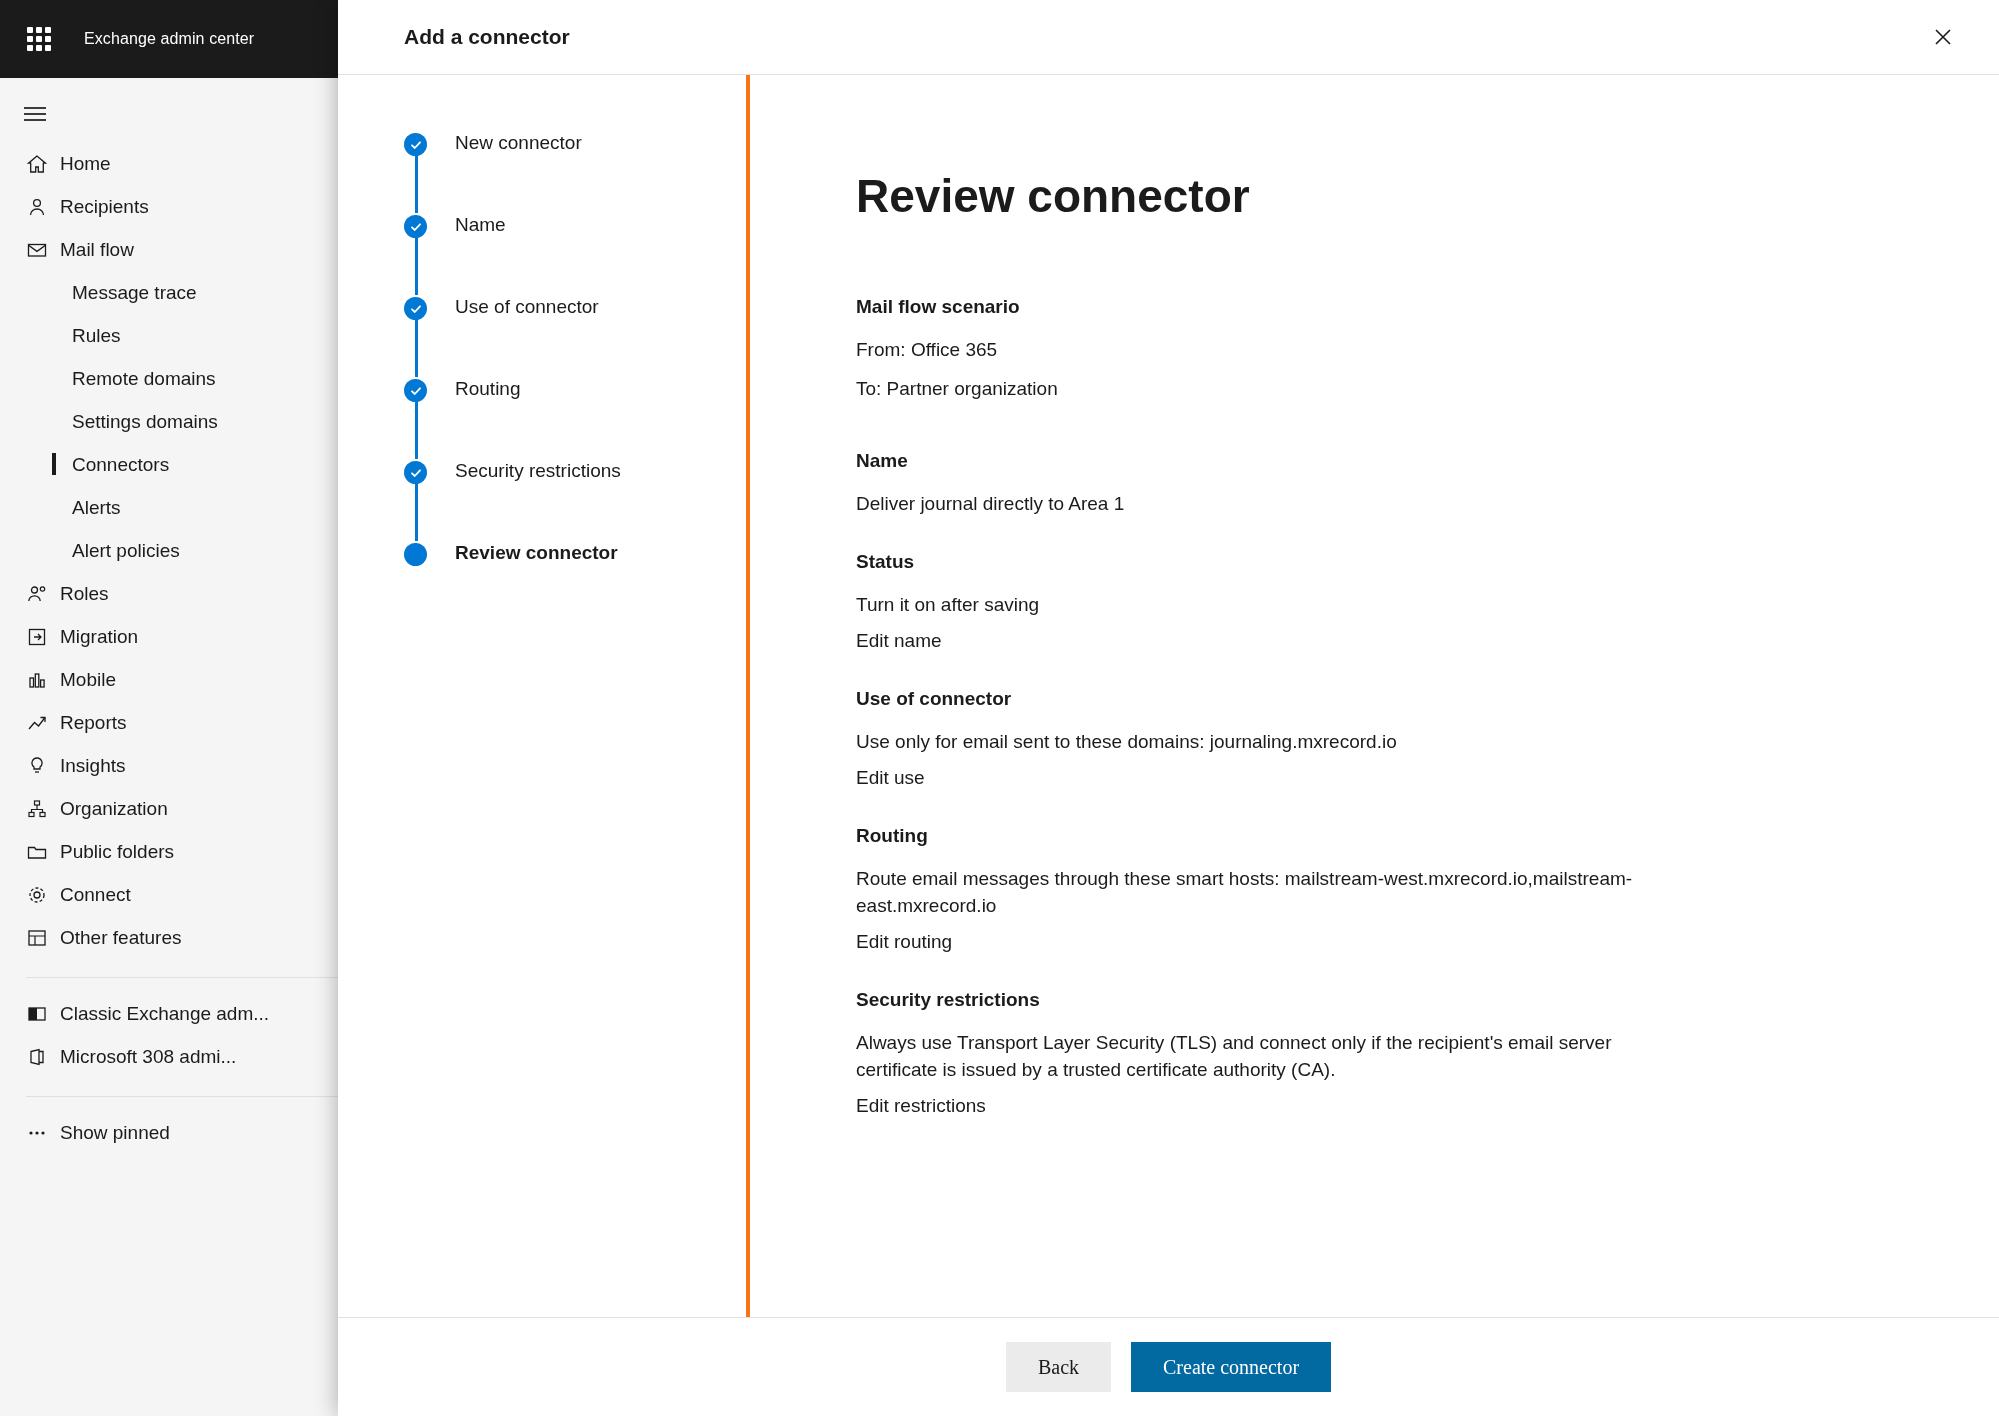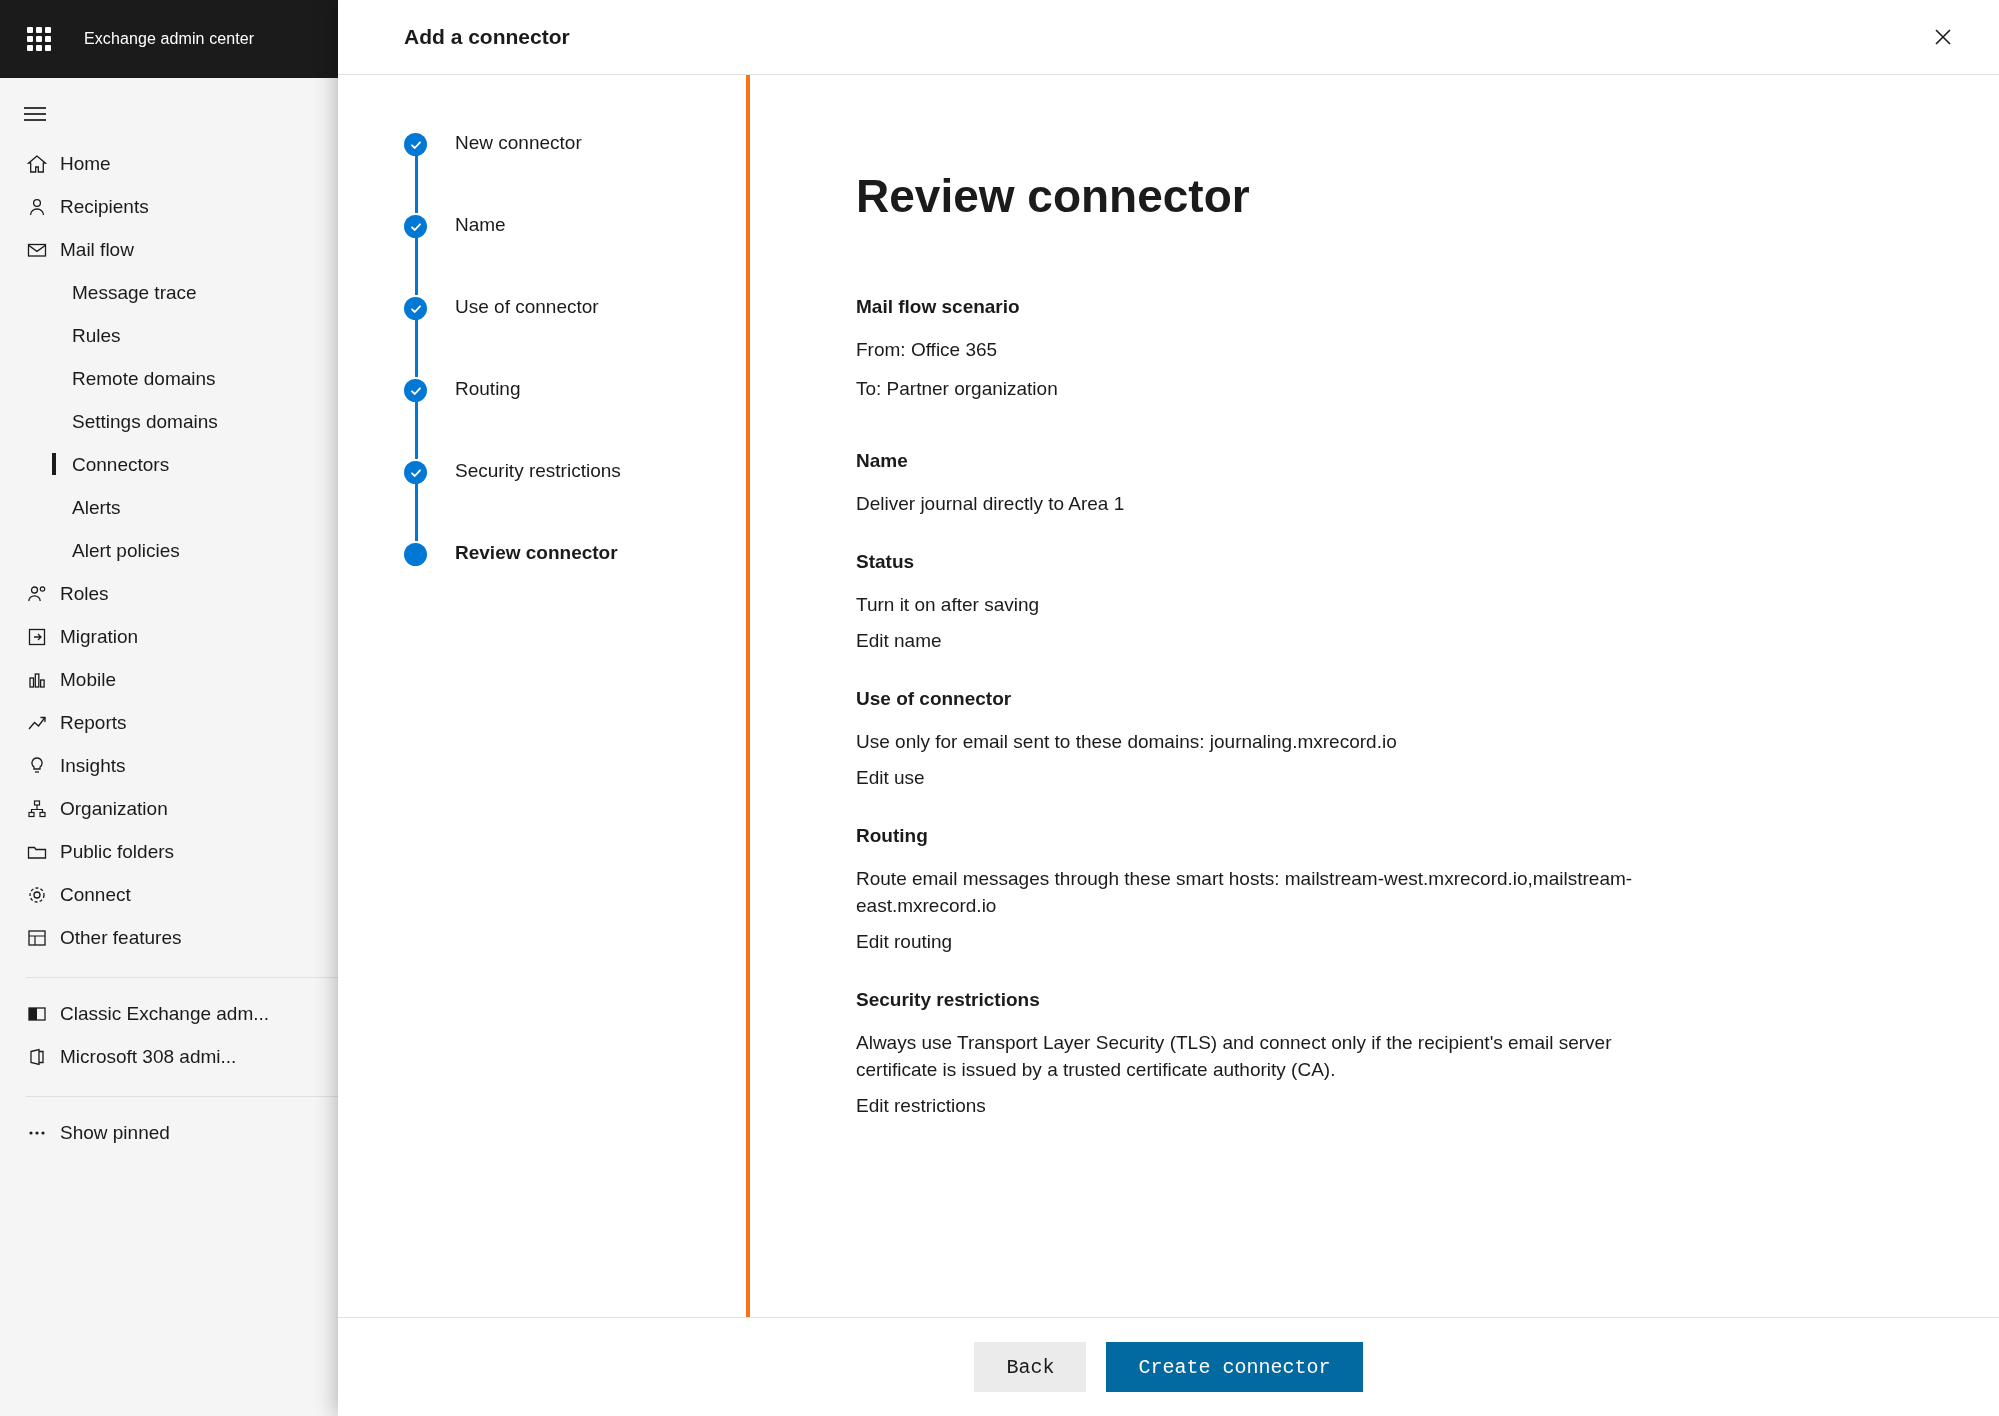--- a/index.html
+++ b/index.html
@@ -320,21 +320,21 @@
   .modal-footer {
     flex: 0 0 auto;
     height: 98px;
     border-top: 1px solid #e1e1e1;
     display: flex;
     align-items: center;
     justify-content: center;
     gap: 20px;
   }
   .btn {
-    font-family: Liberation Mono, monospace;
+    font-family: Liberation Serif, serif;
     font-size: 20px;
     height: 50px;
     padding: 0 32px;
     border: none;
     cursor: pointer;
   }
   .btn-secondary {
     background: #ebebeb;
     color: #1b1b1b;
   }

